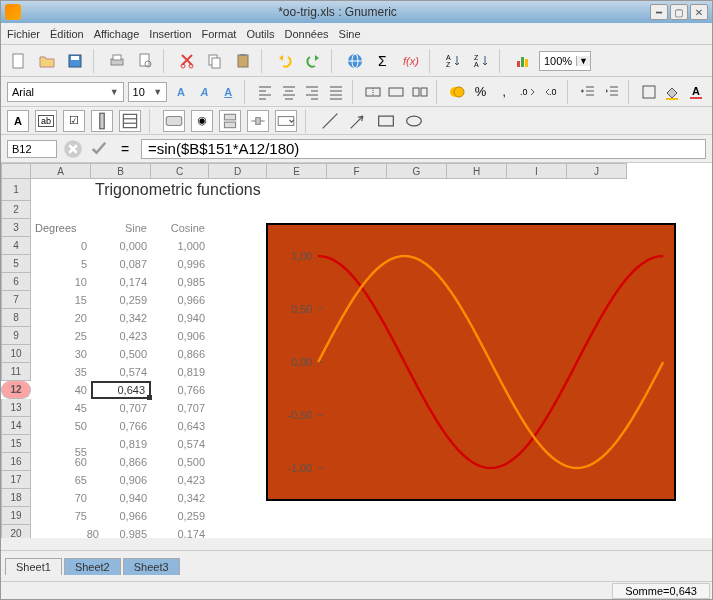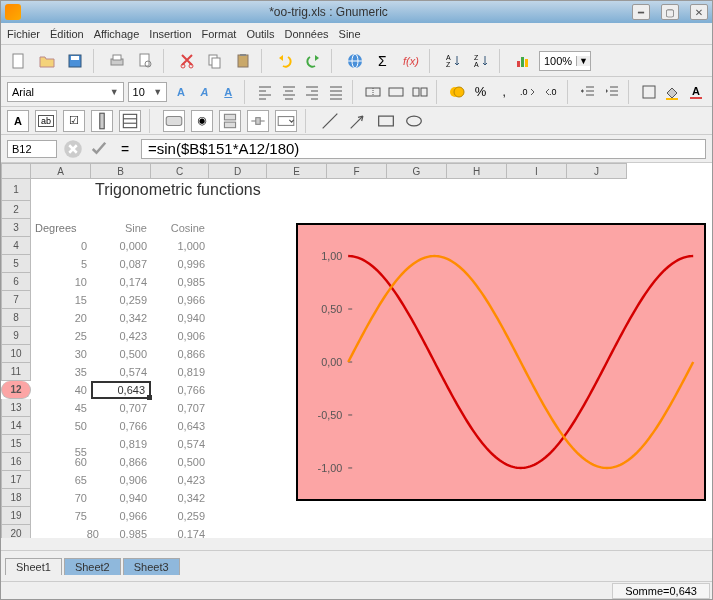--- a/index.html
+++ b/index.html
@@ -1,18 +1,18 @@
 <!DOCTYPE html>
 <html><head>
 <meta charset="utf-8">
 <style>
 * { box-sizing: border-box; margin: 0; padding: 0; font-family: Arial, sans-serif; }
 body { background: #e8e8e8; font-size: 11px; }
 .window { width: 713px; height: 600px; background: #efefef; display: flex; flex-direction: column; border: 1px solid #999; }
-.titlebar { height: 22px; background: linear-gradient(#c1d6e8, #7faed4); display: flex; align-items: center; padding: 0 4px; color: #333; gap: 9px; }
+.titlebar { height: 22px; background: linear-gradient(#c1d6e8, #7faed4); display: flex; align-items: center; padding: 0 4px; color: #333; }
 .titlebar .app-icon { width: 16px; height: 16px; background: linear-gradient(135deg,#f80,#fa0); border-radius: 3px; margin-right: 6px; display:inline-block;}
 .titlebar .title { flex: 1; text-align: center; font-size: 12px; }
 .titlebar .win-btn { width: 18px; height: 16px; background: #eee; border: 1px solid #999; margin-left: 2px; display: inline-flex; align-items: center; justify-content: center; font-size: 10px; color:#555; border-radius: 2px; cursor: pointer;}
 .menubar { height: 22px; background: #efefef; display: flex; align-items: center; padding: 0 6px; gap: 10px; border-bottom: 1px solid #ccc;}
 .menubar span { font-size: 11px; color: #333; cursor: pointer; }
 .toolbar { display: flex; align-items: center; padding: 2px 6px; gap: 4px; border-bottom: 1px solid #ccc; height: 32px; background:#efefef;}
 .tb-btn { width: 24px; height: 24px; display: inline-flex; align-items: center; justify-content: center; cursor: pointer; border-radius: 2px;}
 .tb-sep { width: 6px; height: 24px; border-left: 1px solid #ccc; margin: 0 2px; }
 .tb-btn svg { width: 18px; height: 18px; }
 .zoom-combo { display: inline-flex; align-items: center; border: 1px solid #aaa; background: #fff; height: 20px; }
@@ -36,21 +36,21 @@
 .row-headers { position:absolute; top:16px; left:0; width:30px; bottom:0;}
 .row-h { height:18px; border:1px solid #bbb; border-top:none; background:#e6e6e6; font-size:10px; display:flex; align-items:center; justify-content:center; color:#555;}
 .row-h.sel { background:#fca5a5; font-weight:bold;border-radius:9px;}
 .cells { position:absolute; top:16px; left:30px; right:0; bottom:0; }
 .cell { position:absolute; font-size:11px; display:flex; align-items:center; padding:0 4px; color:#888;}
 .title-cell { font-size:16px; color:#333; font-weight:normal;}
 .hdr-cell { color:#777;}
 .num-cell { justify-content:flex-end; color:#888;}
 .sel-cell { border:2px solid #333; background:#fff; color:#333;}
 .sel-cell::after { content:''; position:absolute; bottom:-3px; right:-3px; width:5px; height:5px; background:#333;}
-.chart-box { position:absolute; border:2px solid #000; background:#fca5a5;margin-left:30px;}
+.chart-box { position:absolute; border:2px solid #000; background:#c2410c;}
 .chart-box svg { width:100%; height:100%;}
 .scroll-tab-row { height: 22px; background:#efefef; display:flex; align-items:center; border-top:1px solid #ccc; padding:15px 4px; gap:2px;margin-top:12px;}
 .sheet-tab { padding:2px 10px; font-size:11px; border:1px solid #aaa; background:#8fb8dc; color:#333; border-bottom:none; cursor:pointer;}
 .sheet-tab.active { background:#efefef; }
 .statusbar { height: 18px; background:#efefef; border-top:1px solid #ccc; display:flex; align-items:center; justify-content:flex-end; padding:0 2px; font-size:11px;}
 .statusbar .box { border:1px solid #ccc; padding:1px 12px; background:#f5f5f5;}
 </style>
 </head>
 <body>
 

